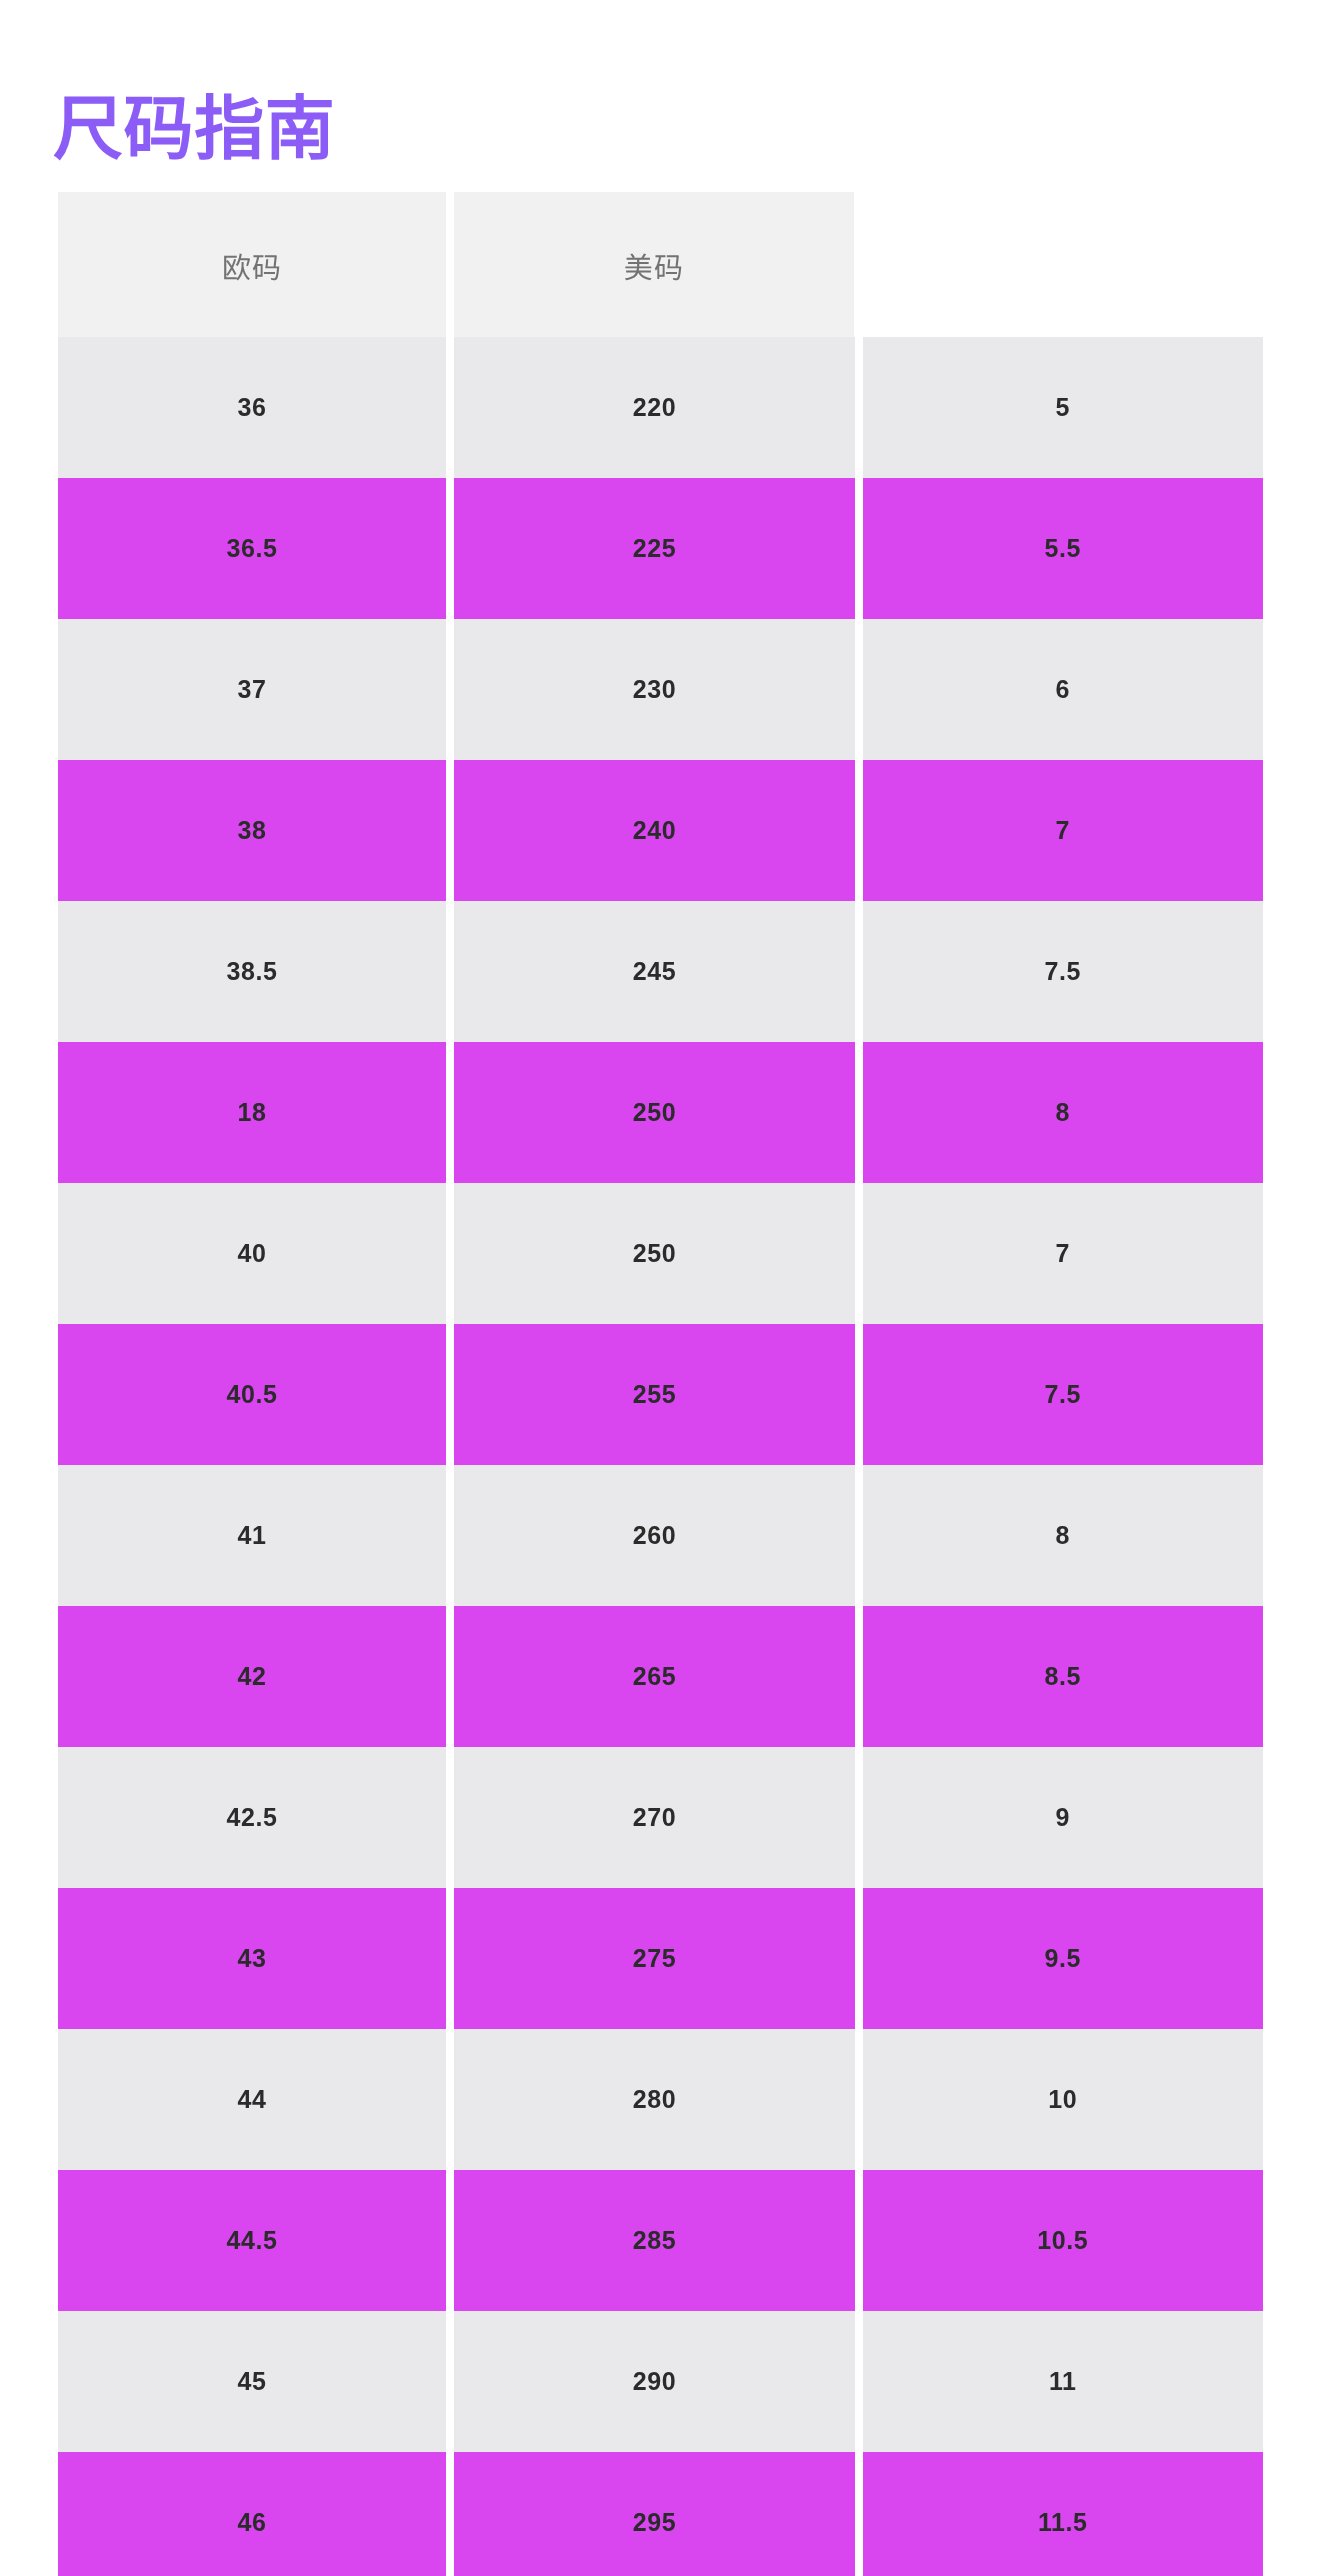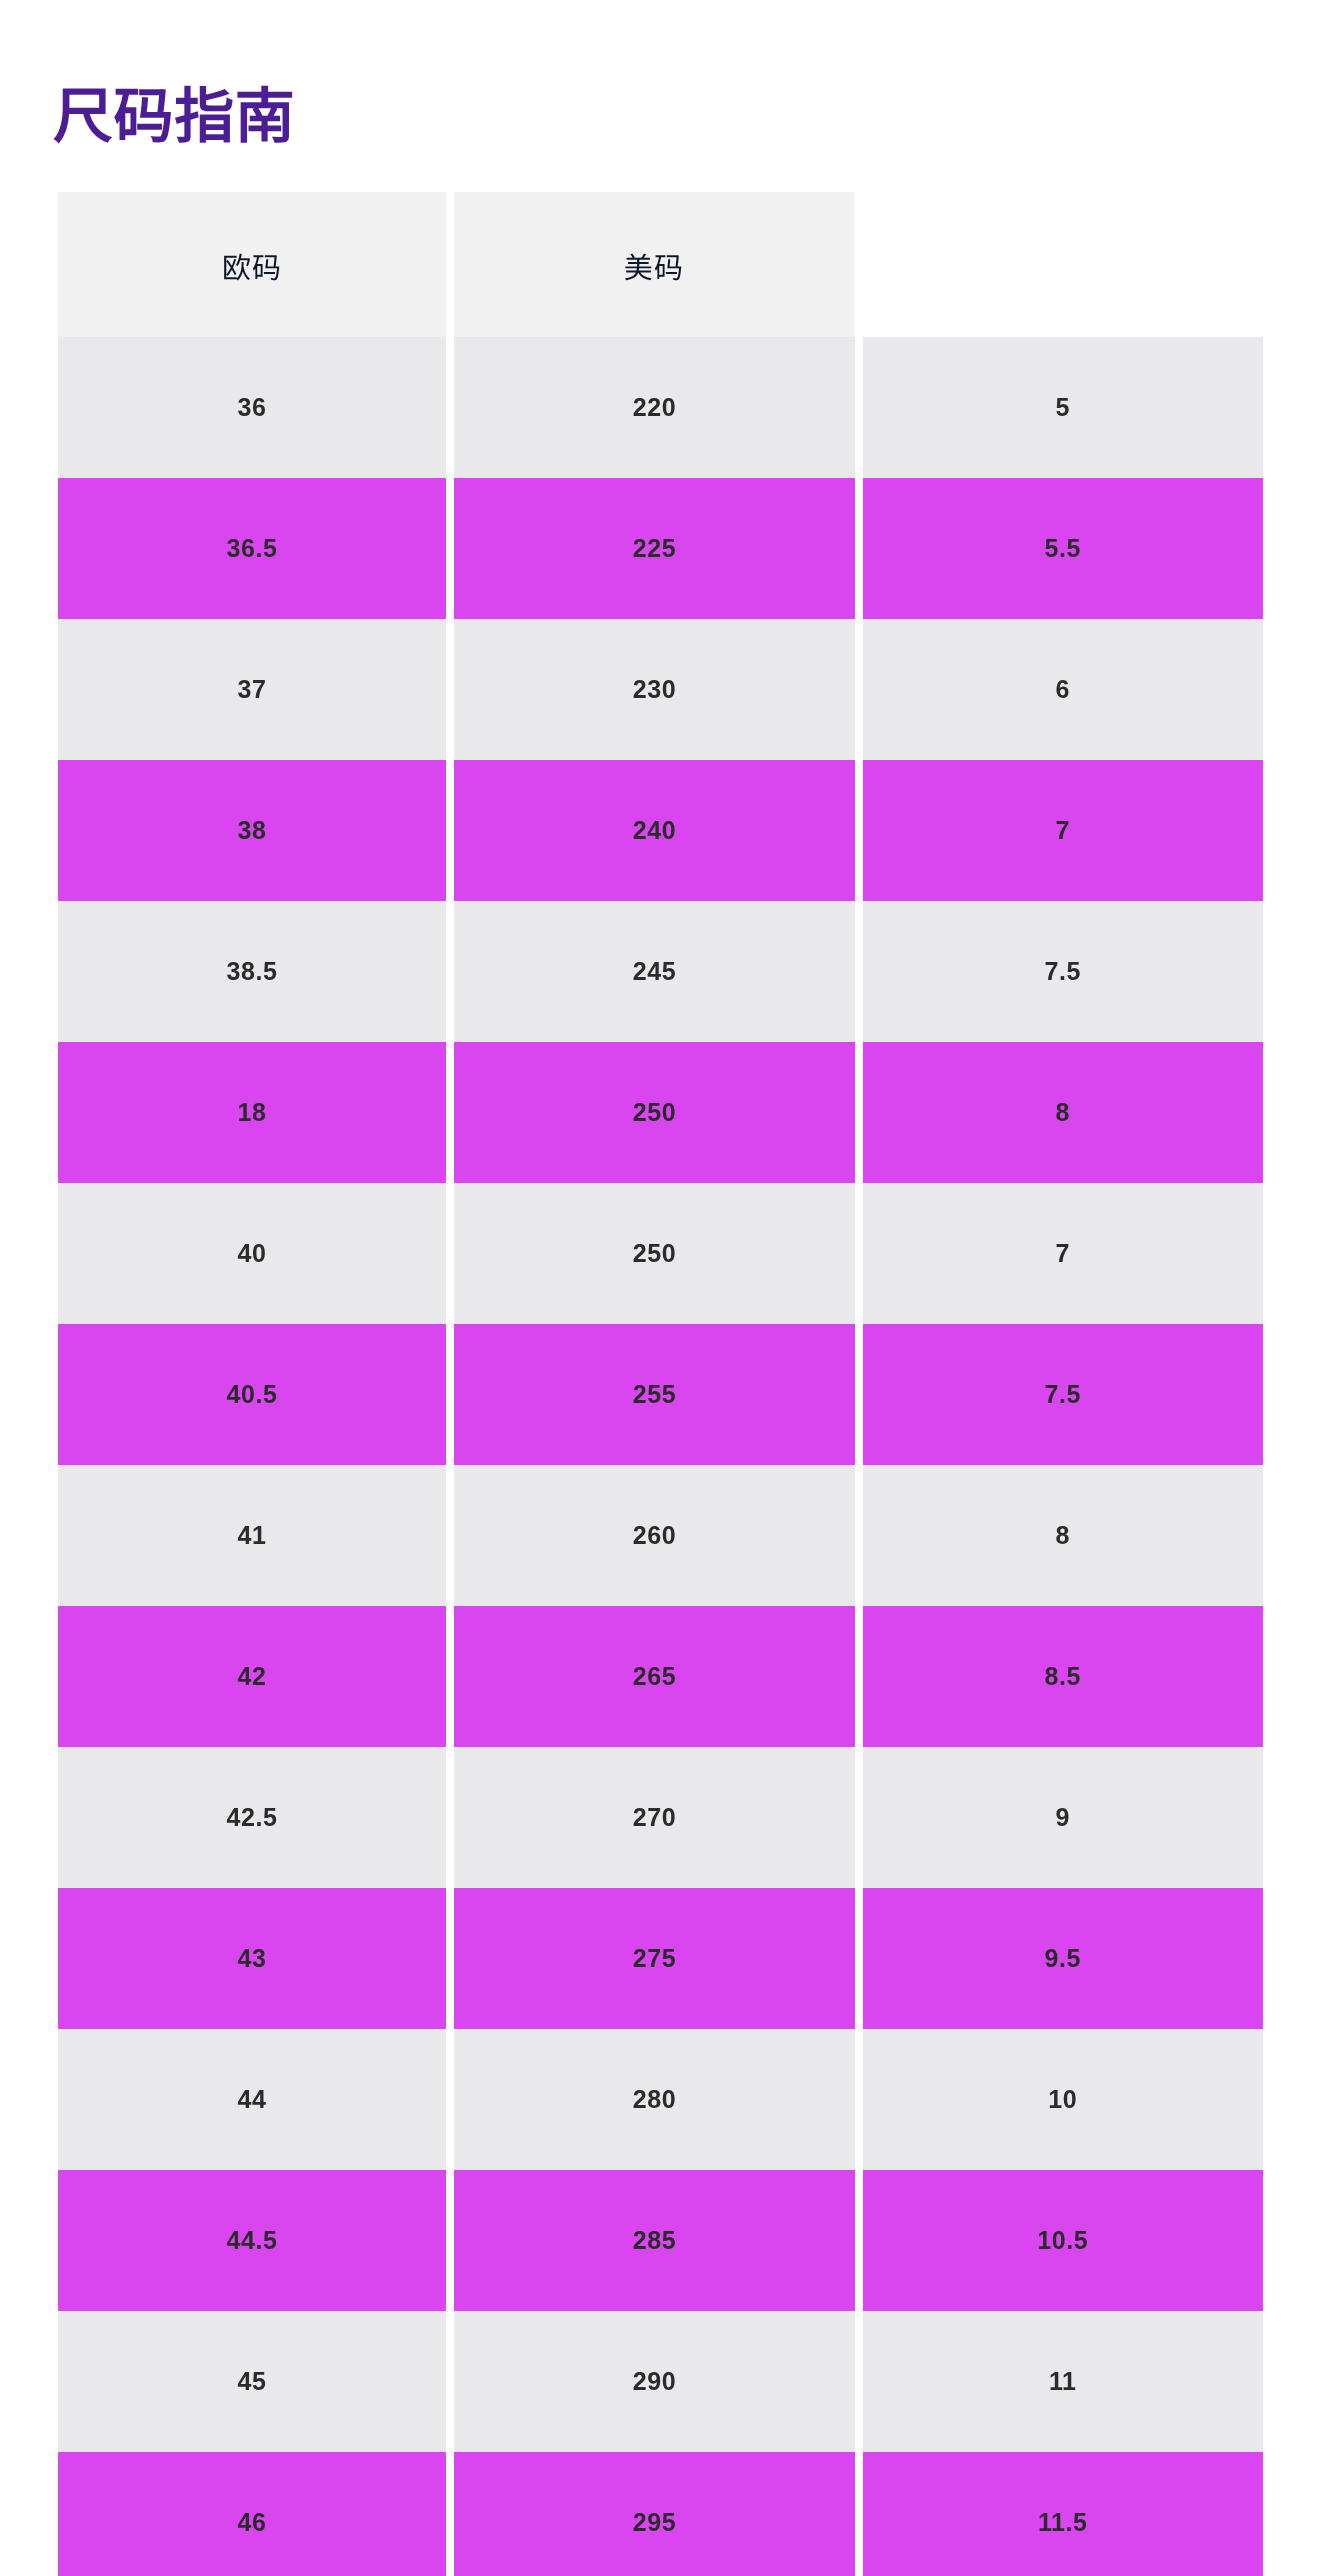--- a/index.html
+++ b/index.html
@@ -22,24 +22,24 @@
     height: 2576px;
     background: #ffffff;
     box-sizing: border-box;
   }
 
   
   .page-title {
     position: absolute;
     left: 53px;
     top: 39px;
-    font-size: 60px;
+    font-size: 70px;
     line-height: 1.25;
     font-weight: 700;
-    color: #4c1d95;
+    color: #8b5cf6;
     letter-spacing: 0.6px;
     white-space: nowrap;
   }
 
   
   .size-table {
     position: absolute;
     left: 58px;
     top: 192px;
     width: 1204px;
@@ -65,21 +65,21 @@
 
   
   .col-0 { width: 388px; flex: 0 0 388px; }
   .col-1 { width: 401px; flex: 0 0 401px; }
   .col-2 { width: 400px; flex: 0 0 400px; }
 
   
   .header-row .cell {
     height: 145px;
     background: #f2f1f2;
-    color: #0f172a;
+    color: #737373;
     font-size: 29px;
     font-weight: 400;
     letter-spacing: 1.1px;
   }
 
   
   .data-row .cell {
     height: 141px;
     color: #2b2b2b;
     font-size: 25px;

